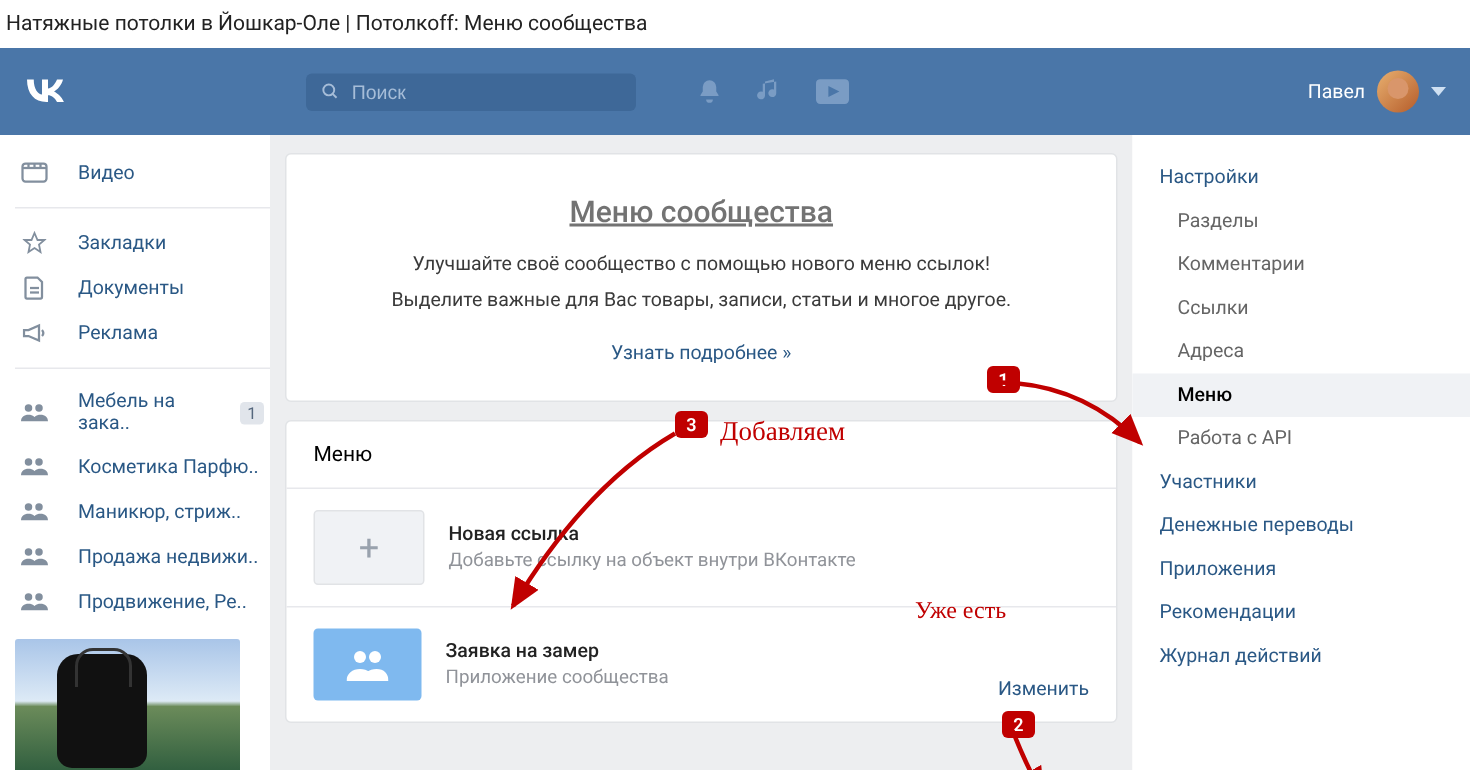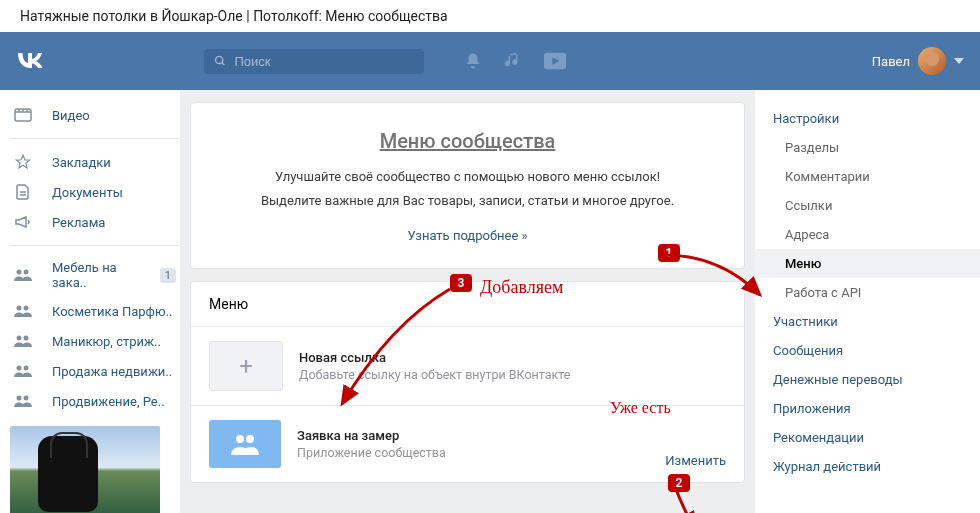--- a/index.html
+++ b/index.html
@@ -1,16 +1,16 @@
 <!DOCTYPE html>
 <html><head>
 <meta charset="utf-8">
 <style>
   html,body{margin:0;padding:0;font-family:-apple-system,BlinkMacSystemFont,"Segoe UI",Roboto,Helvetica,Arial,sans-serif;background:#fff;color:#000;}
-  .browser-title{font-size:14px;padding:8px 20px;color:#222;}
+  .browser-title{font-size:14px;padding:8px 4px;color:#222;}
   .vk-header{background:#4a76a8;height:58px;display:flex;align-items:center;padding:0 16px;color:#fff;position:relative;}
   .vk-logo{font-weight:bold;font-size:20px;letter-spacing:-1px;margin-right:160px;}
   .search-wrap{background:#3e6898;border-radius:4px;display:flex;align-items:center;padding:4px 10px;width:200px;}
   .search-wrap svg{margin-right:6px;}
   .search-wrap input{background:transparent;border:0;outline:0;color:#cfe0f2;font-size:13px;width:100%;}
   .search-wrap input::placeholder{color:#a6bdd8;}
   .hdr-icons{display:flex;align-items:center;gap:22px;margin-left:40px;}
   .hdr-user{margin-left:auto;display:flex;align-items:center;gap:8px;font-size:13px;}
   .avatar{width:28px;height:28px;border-radius:50%;background:linear-gradient(135deg,#e8b070,#b55c2a);position:relative;overflow:hidden;}
   .avatar::after{content:"";position:absolute;left:7px;top:5px;width:14px;height:14px;border-radius:50%;background:#d9966b;}
@@ -259,19 +259,18 @@
 
   <div class="right-nav">
     <div class="ritem">Настройки</div>
     <div class="ritem sub">Разделы</div>
     <div class="ritem sub">Комментарии</div>
     <div class="ritem sub">Ссылки</div>
     <div class="ritem sub">Адреса</div>
     <div class="ritem sub active">Меню</div>
     <div class="ritem sub">Работа с API</div>
     <div class="ritem">Участники</div>
-    <div class="ritem">Сообщения</div>
     <div class="ritem">Денежные переводы</div>
     <div class="ritem">Приложения</div>
     <div class="ritem">Рекомендации</div>
     <div class="ritem">Журнал действий</div>
   </div>
 </div>
 
 </body></html>

